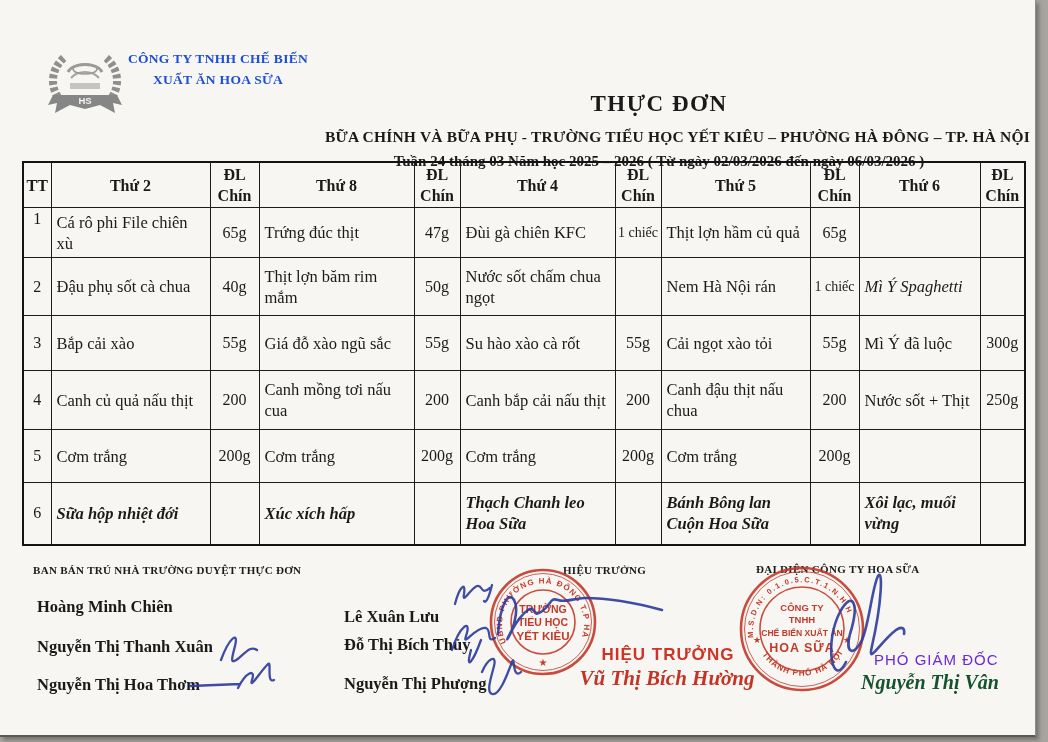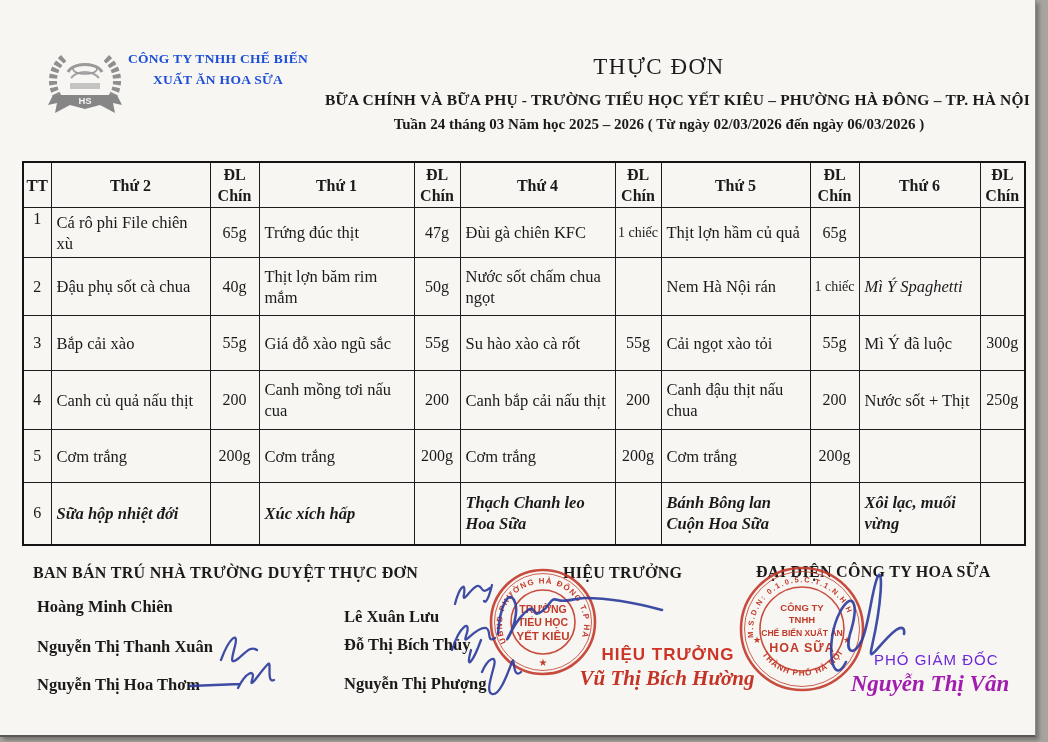--- a/index.html
+++ b/index.html
@@ -17,42 +17,42 @@
     border-bottom:2px solid #5a5854;
     box-shadow:3px 3px 4px rgba(70,68,64,.5);
   }
   
   .logo { position:absolute; left:40px; top:42px; }
   .company-name {
     position:absolute; left:118px; top:48px; width:200px; text-align:center;
     font-weight:bold; font-size:13.5px; line-height:21px; color:#1d4ed8; letter-spacing:.3px;
   }
   .title-block { position:absolute; left:288px; top:54px; width:742px; text-align:center; }
-  .doc-title   { font-size:23px; font-weight:normal; letter-spacing:1.5px; }
+  .doc-title   { font-size:23px; font-weight:bold; letter-spacing:1.5px;margin-top:37px; }
   .doc-subtitle{ margin-top:11px; font-size:15.5px; font-weight:bold; letter-spacing:.2px;text-align:right; }
   .doc-week    { margin-top:7px; font-size:15px; font-weight:bold; }
   
   table.menu {
     position:absolute; left:22px; top:161px;
     border-collapse:collapse; table-layout:fixed;
     border:2.5px solid #141414; background:transparent;
   }
   table.menu th, table.menu td {
     border:1.4px solid #1c1c1c; overflow:hidden; vertical-align:middle;
   }
   table.menu th { font-size:16px; font-weight:bold; text-align:center; line-height:21px; padding:1px; }
   td.c-dish { font-size:16.5px; text-align:left; padding:2px 3px 2px 5px; line-height:21px; }
   td.c-qty  { font-size:16px; text-align:center; }
   td.c-qty.sm { font-size:14px; }
   td.c-num  { font-size:16px; text-align:center; }
   td.c-num.v-top { vertical-align:top; padding-top:2px; }
   tr.r-bonus td.c-dish { font-weight:bold; font-style:italic; }
   td.ital { font-style:italic; text-align:left; }
   
-  .sig-heading { position:absolute; font-weight:bold; font-size:16px; letter-spacing:.3px; white-space:nowrap; }
+  .sig-heading { position:absolute; font-weight:bold; font-size:11px; letter-spacing:.3px; white-space:nowrap; }
   .sig-name    { position:absolute; font-weight:bold; font-size:16.5px; white-space:nowrap; }
   .red-sans    { position:absolute; font-family:"Liberation Sans", sans-serif; white-space:nowrap; }
   .red-script  { position:absolute; font-family:"Liberation Serif", serif; font-style:italic; font-weight:bold; white-space:nowrap; }
   .stamp { position:absolute; }
   .ink-overlay { position:absolute; left:0; top:0; width:1048px; height:742px; pointer-events:none; z-index:6; }
 </style>
 </head>
 <body>
 
 <div class="page">
@@ -93,21 +93,21 @@
         <col style="width: 149px;">
         <col style="width: 49px;">
         <col style="width: 121px;">
         <col style="width: 45px;">
       </colgroup>
       <thead>
         <tr style="height: 44px;">
           <th>TT</th>
           <th>Thứ 2</th>
           <th>ĐL Chín</th>
-          <th>Thứ 1</th>
+          <th>Thứ 8</th>
           <th>ĐL Chín</th>
           <th>Thứ 4</th>
           <th>ĐL Chín</th>
           <th>Thứ 5</th>
           <th>ĐL Chín</th>
           <th>Thứ 6</th>
           <th>ĐL Chín</th>
         </tr>
       </thead>
       <tbody>
@@ -241,21 +241,21 @@
       <text x="65" y="47" text-anchor="middle" font-size="9.5" font-weight="bold" fill="#c23a2a" font-family="Liberation Sans, sans-serif">CÔNG TY</text>
       <text x="65" y="59" text-anchor="middle" font-size="9.5" font-weight="bold" fill="#c23a2a" font-family="Liberation Sans, sans-serif">TNHH</text>
       <text x="65" y="72" text-anchor="middle" font-size="8.6" font-weight="bold" fill="#c23a2a" font-family="Liberation Sans, sans-serif">CHẾ BIẾN XUẤT ĂN</text>
       <text x="65" y="88" text-anchor="middle" font-size="12.5" font-weight="bold" fill="#c23a2a" letter-spacing="1" font-family="Liberation Sans, sans-serif">HOA SỮA</text>
     </svg>
   </div>
 
   <div class="red-sans" style="left:598px; top:645px; width:140px; text-align:center; font-size:17px; font-weight:bold; letter-spacing:1px; color:#cc3526; z-index:4;">HIỆU TRƯỞNG</div>
   <div class="red-script" style="left:572px; top:666px; width:190px; text-align:center; font-size:21px; color:#c43325; z-index:4;">Vũ Thị Bích Hường</div>
   <div class="red-sans" style="left:874px; top:651px; font-size:15px; letter-spacing:1px; color:#6d28d9; z-index:4;">PHÓ GIÁM ĐỐC</div>
-  <div class="red-script" style="left:845px; top:671px; width:170px; text-align:center; font-size:23px; color:#a21caf; z-index:4;">Nguyễn Thị Vân</div>
+  <div class="red-script" style="left:845px; top:671px; width:170px; text-align:center; font-size:20px; color:#14532d; z-index:4;">Nguyễn Thị Vân</div>
 </div>
 
 <svg class="ink-overlay">
   <g fill="none" stroke="#2f3e9e" stroke-width="2.3" stroke-linecap="round" opacity=".92">
     <path d="M455,604 C459,588 466,580 464,594 C462,605 470,589 477,586 C483,584 480,596 490,588 M492,585 C489,597 486,604 484,601"></path>
     <path d="M452,650 C460,625 472,618 466,636 C462,648 476,626 486,628 C492,630 486,644 495,638 M481,640 C473,662 465,672 471,650"></path>
     <path d="M482,672 C488,658 497,654 494,666 C491,678 486,692 492,694 C499,696 506,678 512,662 C515,654 512,680 521,672"></path>
     <path d="M221,660 C229,638 239,630 235,646 C232,658 229,666 239,658 C247,651 251,646 257,650"></path>
     <path d="M190,686 L240,684 M238,688 C246,672 256,668 252,680 C249,690 260,672 268,664 C272,660 266,684 274,680"></path>
     <path stroke-width="2.6" d="M498,634 C500,606 508,590 514,600 C520,610 512,632 508,638 C504,646 516,618 528,610 C536,605 532,618 541,612 C552,605 549,597 558,600 C566,603 574,598 585,598 C610,598 640,604 662,610"></path>

